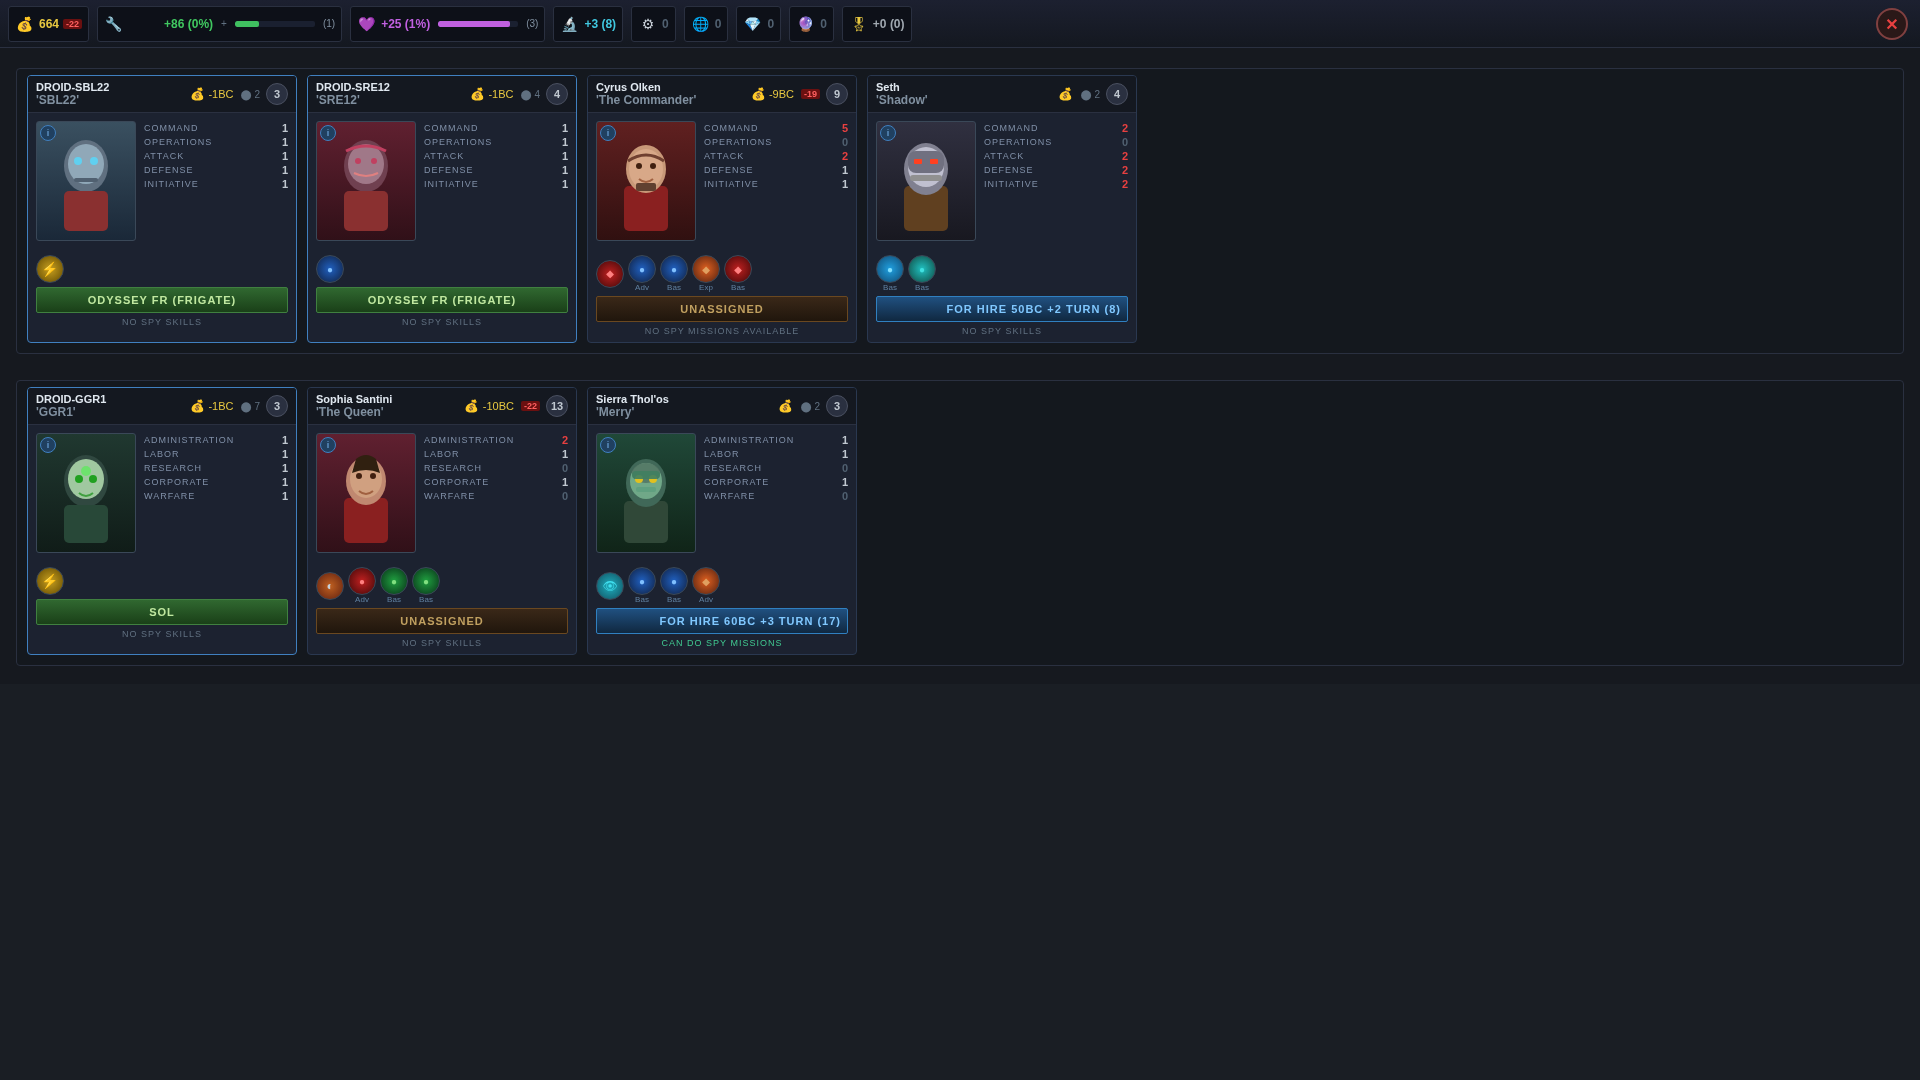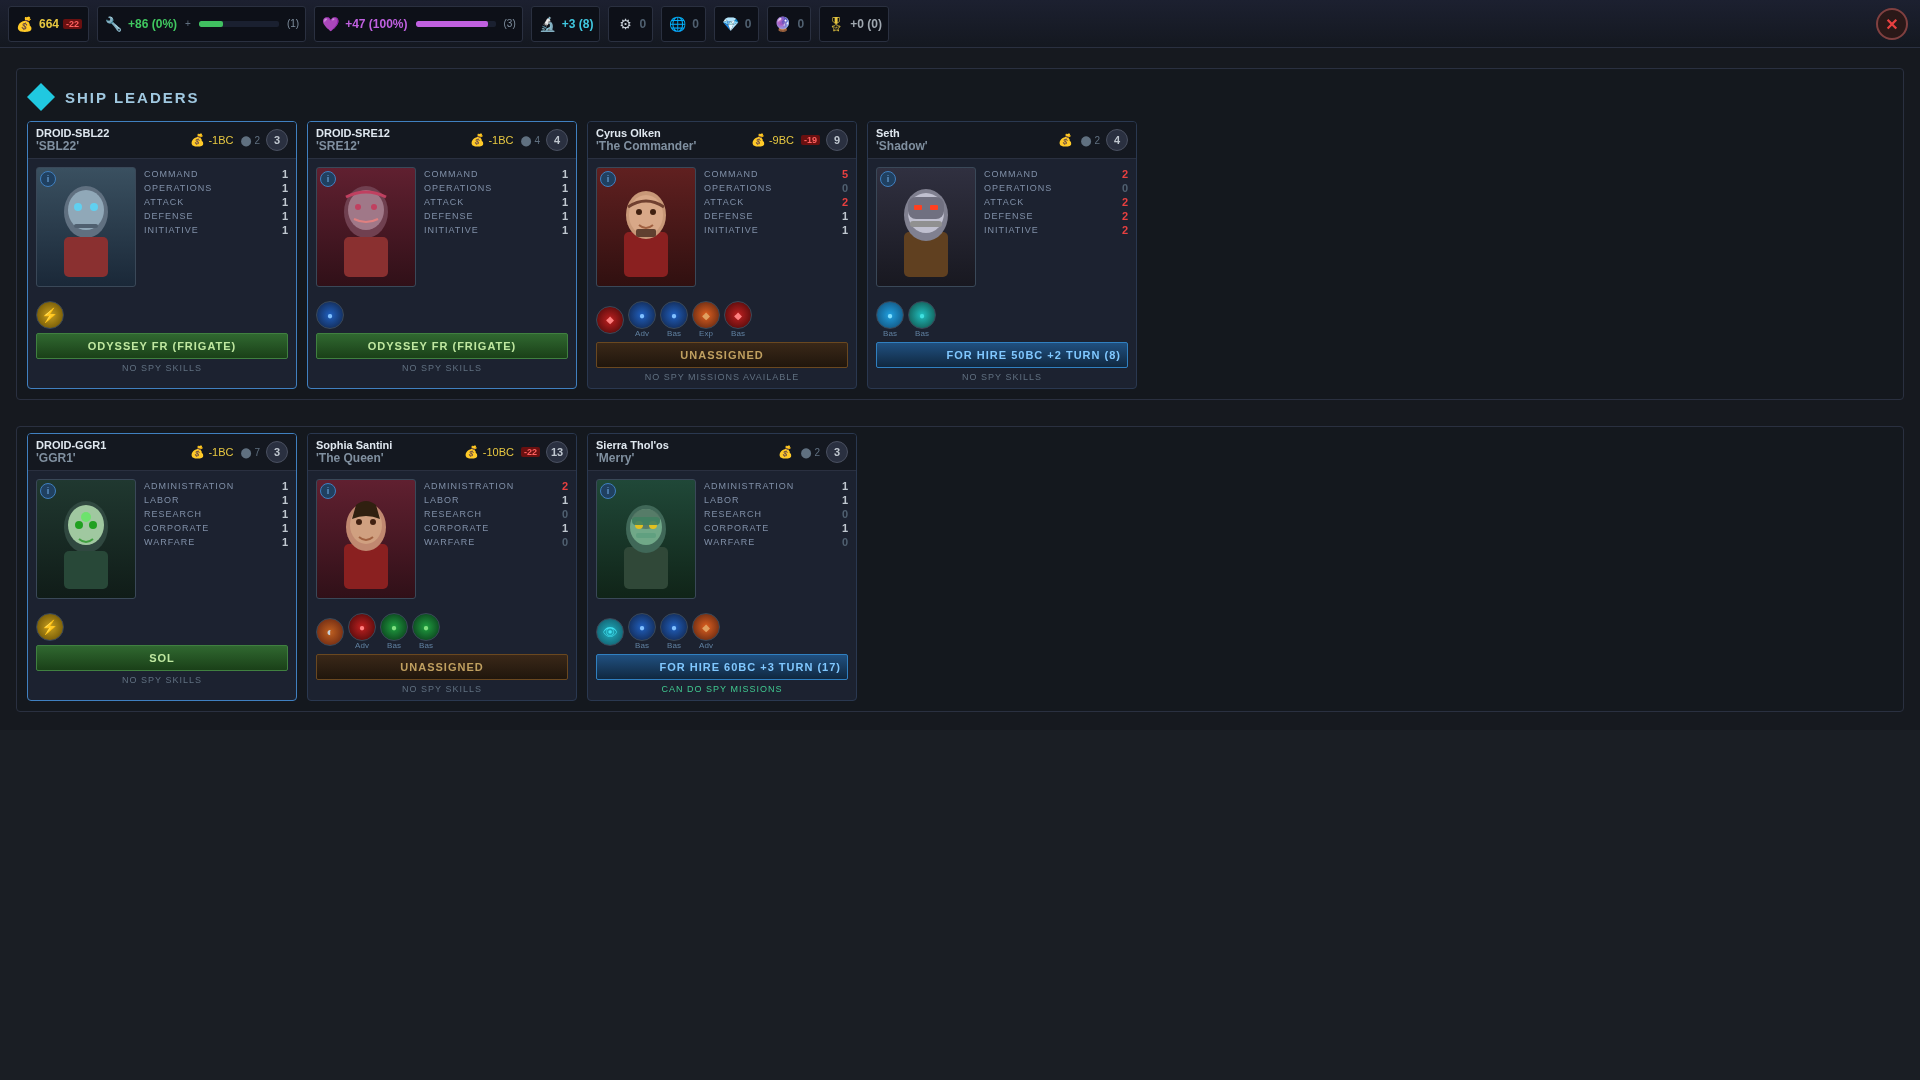--- a/index.html
+++ b/index.html
@@ -32,21 +32,21 @@
       border: 1px solid #2a3040;
       border-radius: 3px;
       padding: 3px 6px;
       height: 36px;
     }
     .top-bar-text {
       font-size: 12px;
       font-weight: bold;
     }
     .gold-text { color: #e8c840; }
-    .green-text { color: #40c860; }
+    .green-text { color: #40c860; margin-left: 36px; }
     .purple-text { color: #c060e0; }
     .cyan-text { color: #40c8e0; }
     .close-btn {
       position: absolute;
       right: 12px;
       top: 8px;
       width: 32px; height: 32px;
       background: #2a1818;
       border: 2px solid #804040;
       border-radius: 50%;
@@ -344,21 +344,21 @@
     <span style="color:#607080;font-size:10px;margin:0 4px;">+</span>
     <div class="progress-bar-wrap">
       <div class="progress-bar">
         <div class="progress-bar-fill pb-green" style="width:30%;"></div>
       </div>
     </div>
     <span style="color:#8090a0;font-size:10px;margin-left:4px;">(1)</span>
   </div>
   <div class="top-bar-section">
     <span class="res-icon purple-text">💜</span>
-    <span class="top-bar-text purple-text">+47 (100%)</span>
+    <span class="top-bar-text purple-text">+25 (1%)</span>
     <div class="progress-bar-wrap" style="margin-left:4px;">
       <div class="progress-bar">
         <div class="progress-bar-fill pb-purple" style="width:90%;"></div>
       </div>
     </div>
     <span style="color:#8090a0;font-size:10px;margin-left:4px;">(3)</span>
   </div>
   <div class="top-bar-section">
     <span class="res-icon cyan-text">🔬</span>
     <span class="top-bar-text cyan-text">+3 (8)</span>
@@ -383,24 +383,20 @@
     <span class="res-icon gold-text">🎖</span>
     <span class="top-bar-text" style="color:#a0a8b0;">+0 (0)</span>
   </div>
   <div class="close-btn">✕</div>
 </div>
 
 <div class="main-content">
   <div class="top-spacer"></div>
 
   <div class="section-wrapper">
-    <div class="section-header">
-      <div class="section-icon"></div>
-      <span class="section-title">SHIP LEADERS</span>
-    </div>
     <div class="card-grid">
 
       <div class="leader-card hired">
         <div class="card-top">
           <div>
             <div class="card-name">DROID-SBL22</div>
             <div class="card-nickname">'SBL22'</div>
           </div>
           <div class="card-cost">
             <span style="font-size:12px;">💰</span>

